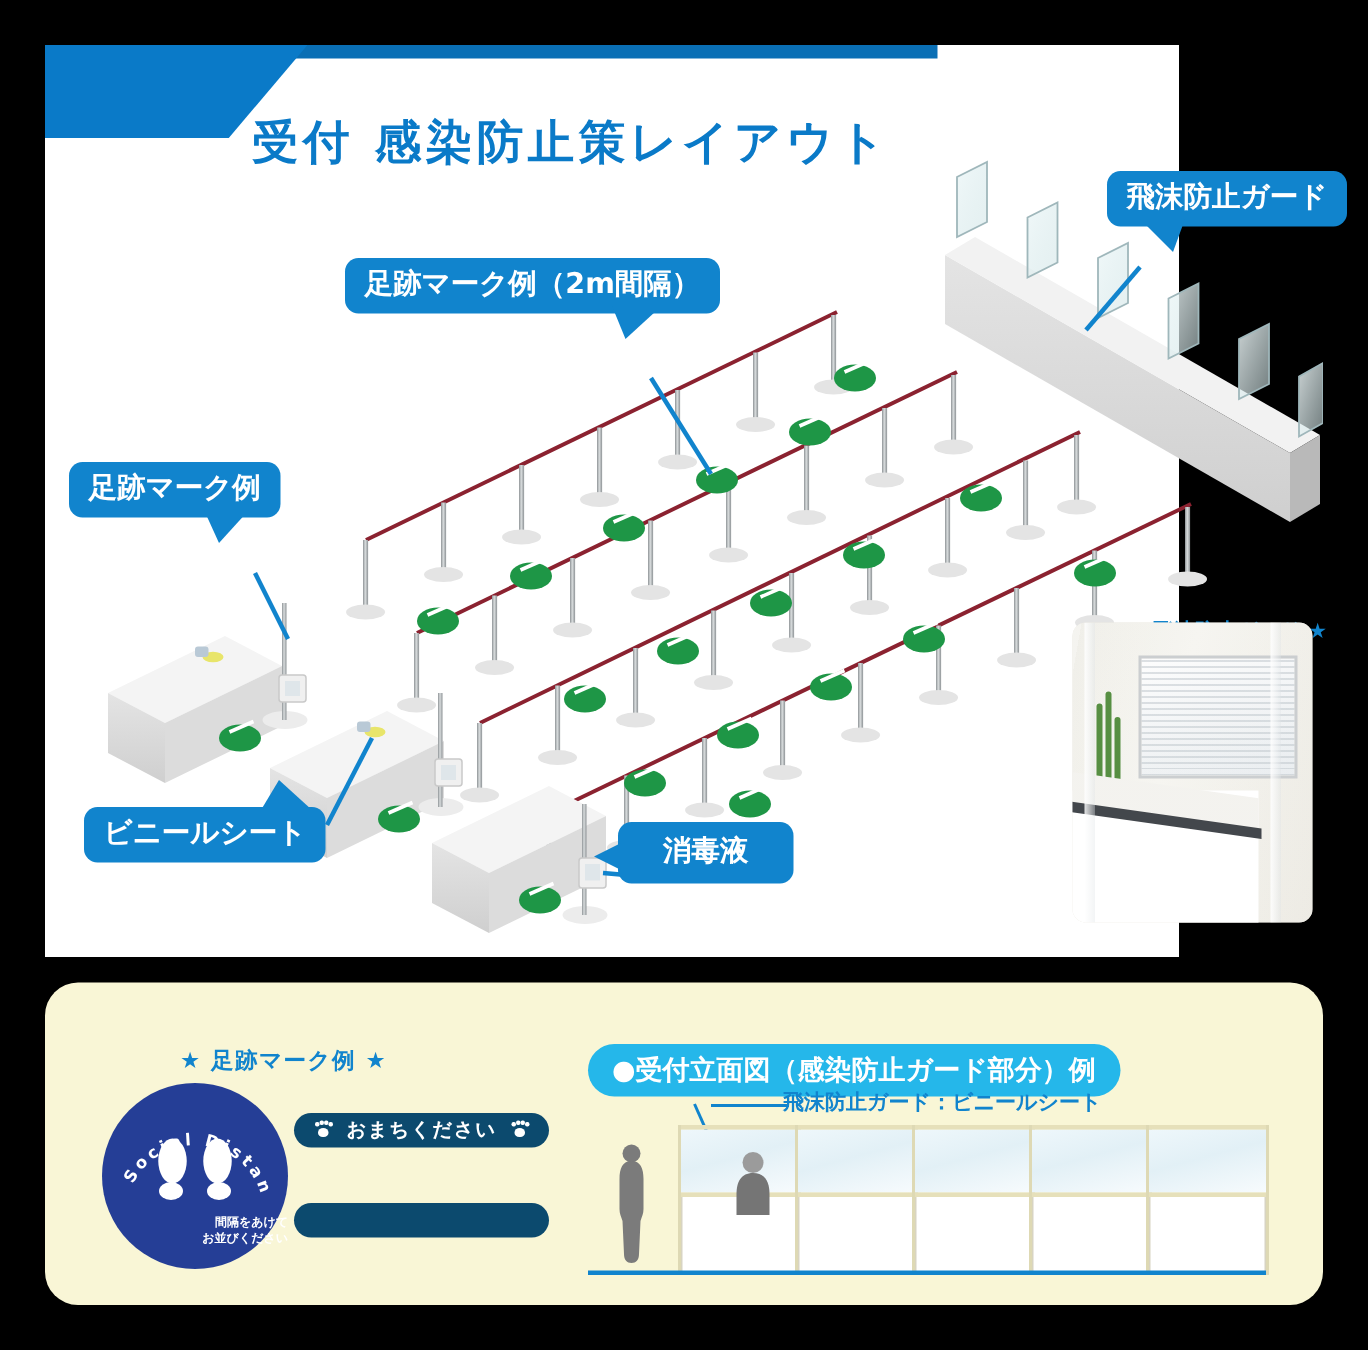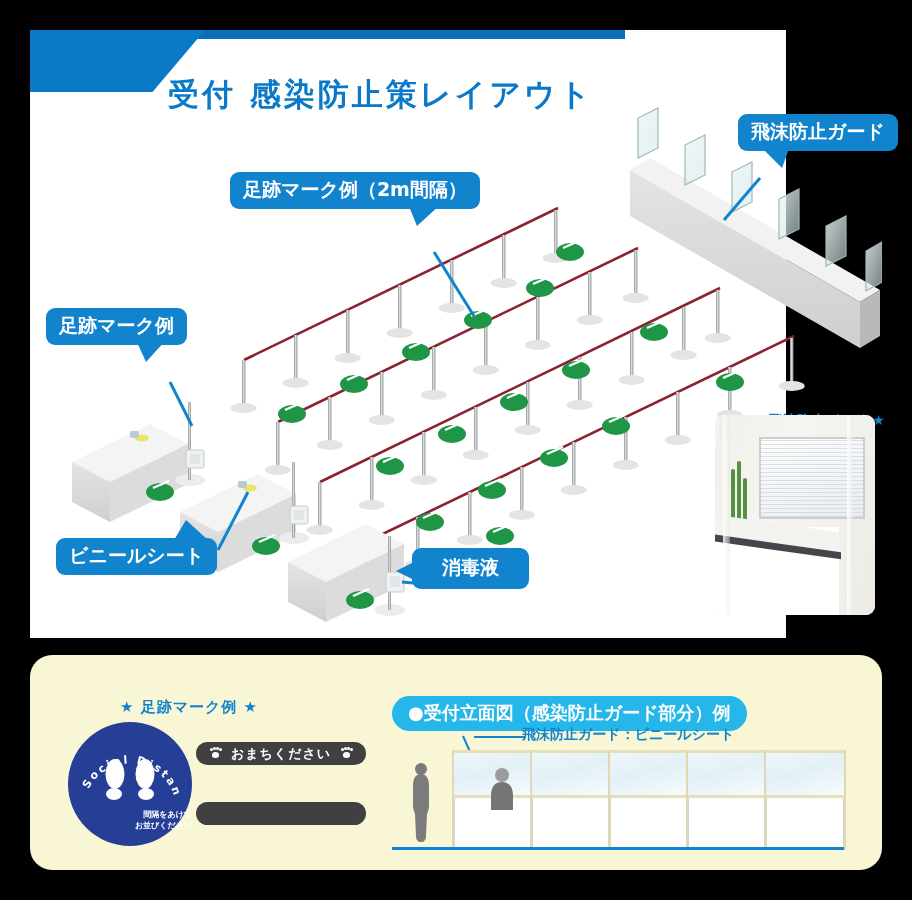--- a/index.html
+++ b/index.html
@@ -56,21 +56,21 @@
   .ev-head{left:392px;top:680px;background:#25b7ea;color:#fff;border-radius:18px;
            padding:5px 16px 6px;font-size:18px;white-space:nowrap;}
 
   
   .sd{position:absolute;left:68px;top:722px;width:124px;height:124px;border-radius:50%;
       background:#253e96;}
   .sd-sub{position:absolute;width:124px;text-align:right;color:#fff;font-size:8px;
           line-height:1.35;left:0;top:88px;font-weight:bold;}
 
   
-  .pill{position:absolute;left:196px;height:23px;border-radius:12px;background:#404040;
+  .pill{position:absolute;left:196px;height:23px;border-radius:12px;background:#0c4a6e;
         color:#fff;font-size:13px;font-weight:bold;text-align:center;line-height:23px;
         width:170px;letter-spacing:1px;}
   .paw{position:absolute;top:6px;width:11px;height:11px;}
   .paw span{position:absolute;background:#fff;border-radius:50%;}
   .paw .pad{width:7px;height:6px;left:2px;top:4px;border-radius:50% 50% 45% 45%;}
   .paw .t{width:2.6px;height:3px;top:0;}
 
   
   .elev{position:absolute;left:392px;top:740px;width:452px;height:118px;}
   .elev .ground{position:absolute;left:0;bottom:8px;width:452px;height:3px;background:#1184cd;}

